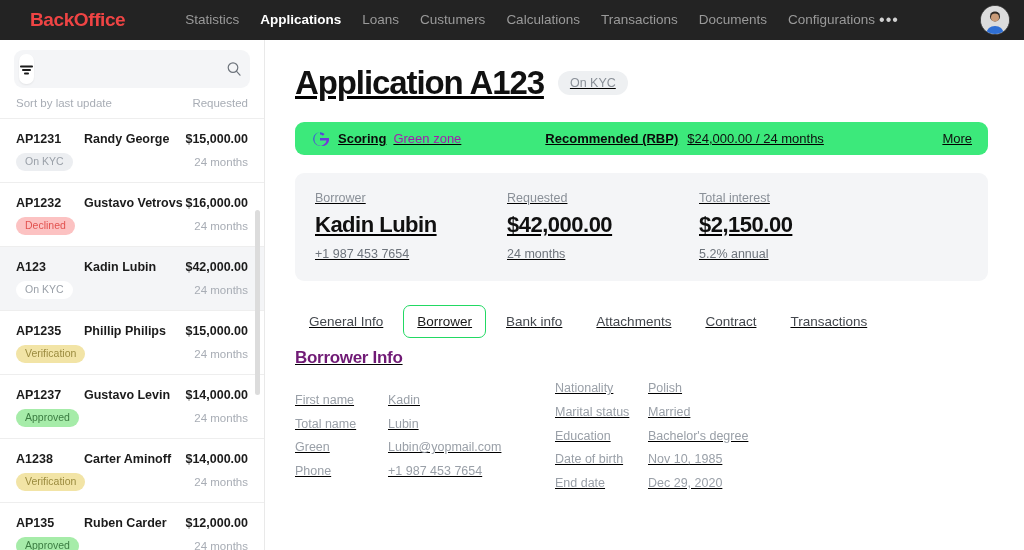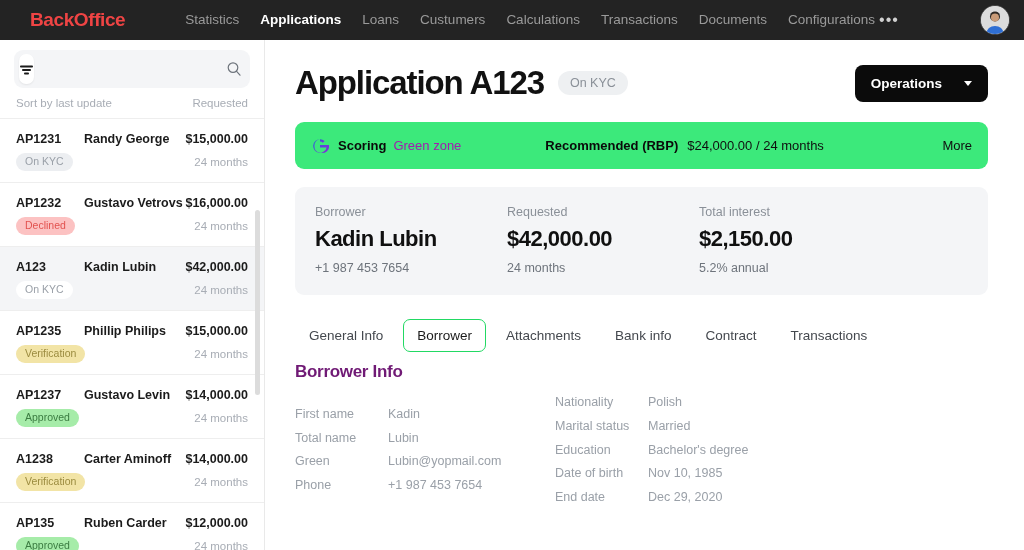--- a/index.html
+++ b/index.html
@@ -94,41 +94,41 @@
   .badge.verification { background: #f2e4a6; color: #9b8b3f; }
   .badge.approved { background: #a6eca9; color: #3b7c41; }
   .li-term { font-size: 11.5px; color: #a8adb5; }
 
   .scrollbar {
     position: absolute; right: 4px; top: 170px; width: 5px; height: 185px;
     background: #dcdcdc; border-radius: 3px; cursor: pointer;
   }
 
   
-  .main { flex: 1; background: #ffffff; padding: 24px 36px 0 30px; overflow: hidden; }
+  .main { flex: 1; background: #ffffff; padding: 24px 36px 0 30px; overflow: hidden; text-decoration: underline; }
   .title-row { display: flex; align-items: center; justify-content: space-between; }
   .title-left { display: flex; align-items: center; gap: 14px; }
   .page-title {
     font-size: 33px; font-weight: bold; color: #111111; letter-spacing: -1.1px;
   }
   .title-badge {
     background: #eef0f2; color: #8a9098; font-size: 12.5px;
     padding: 5px 12px; border-radius: 13px;
   }
   .ops-btn {
     background: #0b0b0b; color: #ffffff; border: 0; border-radius: 8px;
     font-family: "Liberation Sans", sans-serif;
     font-size: 13.5px; font-weight: bold; padding: 11px 16px;
     display: flex; align-items: center; gap: 22px; cursor: pointer;
   }
   .caret { border-left: 4.5px solid transparent; border-right: 4.5px solid transparent; border-top: 5.5px solid #fff; }
 
   .scoring {
     margin-top: 20px; background: #3ce97b; border-radius: 9px;
-    height: 47px; display: flex; align-items: center; padding: 0 16px;
+    height: 33px; display: flex; align-items: center; padding: 0 16px;
     gap: 0;
   }
   .sc-logo { width: 18px; height: 18px; margin-right: 9px; display:flex; align-items:center; }
   .sc-label { font-size: 13px; font-weight: bold; color: #0a0a0a; margin-right: 7px; }
   .sc-zone { font-size: 13px; color: #a21caf; }
   .sc-rec { font-size: 13px; font-weight: bold; color: #0a0a0a; margin-left: 84px; margin-right: 9px; }
   .sc-val { font-size: 13px; color: #0f0f0f; }
   .sc-more { margin-left: auto; font-size: 13px; color: #0f0f0f; cursor: pointer; }
 
   .summary {
@@ -312,24 +312,20 @@
       <div class="scrollbar"></div>
     </div>
 
     <div class="main">
 
       <div class="title-row">
         <div class="title-left">
           <div class="page-title">Application A123</div>
           <div class="title-badge">On KYC</div>
         </div>
-        <button class="ops-btn">
-          <span>Operations</span>
-          <span class="caret"></span>
-        </button>
       </div>
 
       <div class="scoring">
         <div class="sc-logo">
           <svg width="18" height="18" viewBox="0 0 18 18">
             <defs>
                 <linearGradient id="gg" x1="0" y1="0" x2="1" y2="1">
               <stop offset="0%" stop-color="#2b5fd9"></stop>
                   <stop offset="100%" stop-color="#8b2bd9"></stop>
             </linearGradient>
@@ -359,22 +355,22 @@
           <div class="sum-col">
             <div class="sum-label">Total interest</div>
             <div class="sum-value">$2,150.00</div>
             <div class="sum-sub">5.2% annual</div>
           </div>
         </div>
 
       <div class="tabs" id="tabs-container">
           <div class="tab">General Info</div>
           <div class="tab active">Borrower</div>
+          <div class="tab">Bank info</div>
           <div class="tab">Attachments</div>
-          <div class="tab">Bank info</div>
           <div class="tab">Contract</div>
           <div class="tab">Transactions</div>
         </div>
 
       <div class="section-title">Borrower Info</div>
 
       <div class="fields">
         <div class="fcol left">
           <div class="flabels" id="left-labels">
               <div class="flabel">First name</div>

